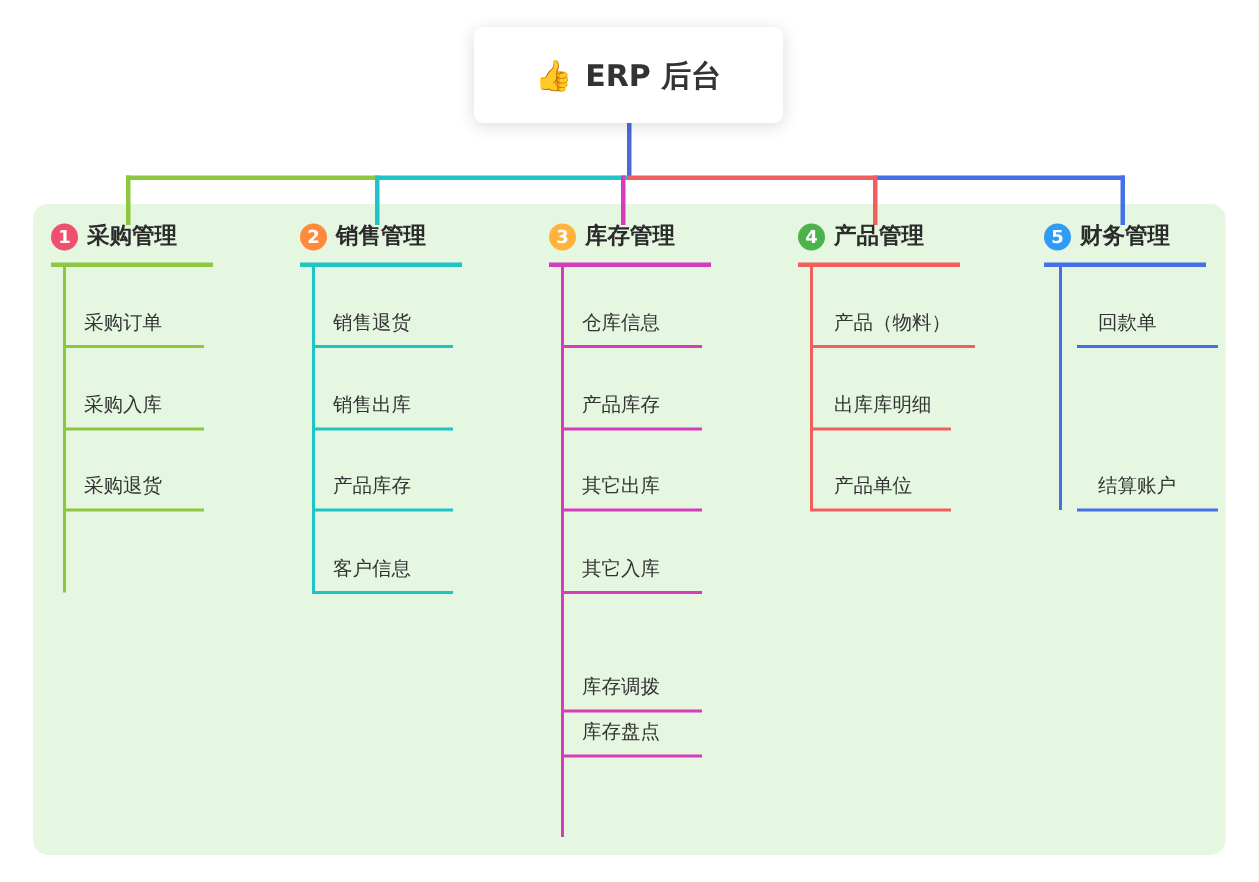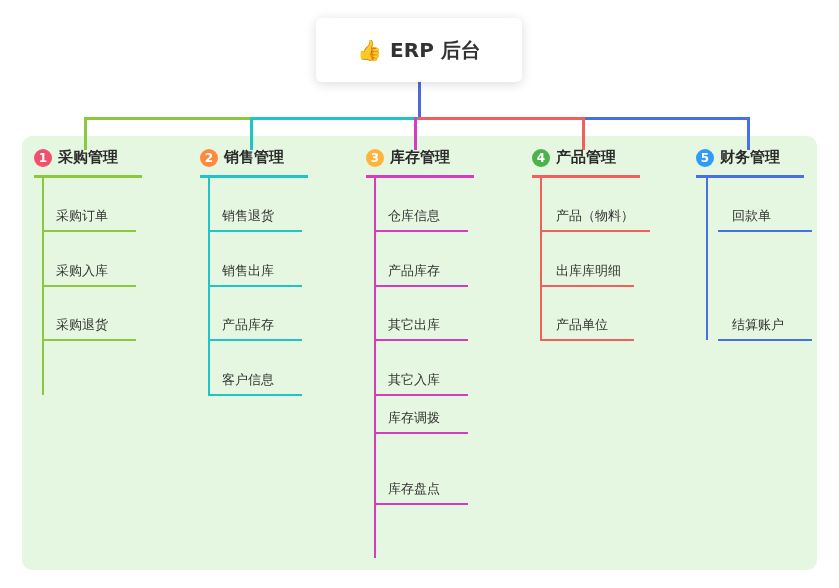--- a/index.html
+++ b/index.html
@@ -65,21 +65,21 @@
   
   .child{
     position:absolute;width:94px;box-sizing:border-box;
     padding:0 0 5px 14px;line-height:18px;
     border-bottom:2px solid var(--c);
     font-size:13px;color:#333;white-space:nowrap;
   }
   .wide{width:110px;}
   .x1{left:42px;} .x2{left:208px;} .x3{left:374px;} .x4{left:540px;padding-left:16px;} .x5{left:718px;}
   .r0{top:207px;} .r1{top:262px;} .r2{top:316px;} .r3{top:371px;}
-  .r4{top:409px;} .r5{top:480px;} .r6{top:534px;}
+  .r4{top:450px;} .r5{top:480px;} .r6{top:534px;}
 </style>
 </head>
 <body>
 
 <div class="canvas">
 
   <div class="panel"></div>
 
   <div class="rootline"></div>
   <div class="hline seg-g"></div>

